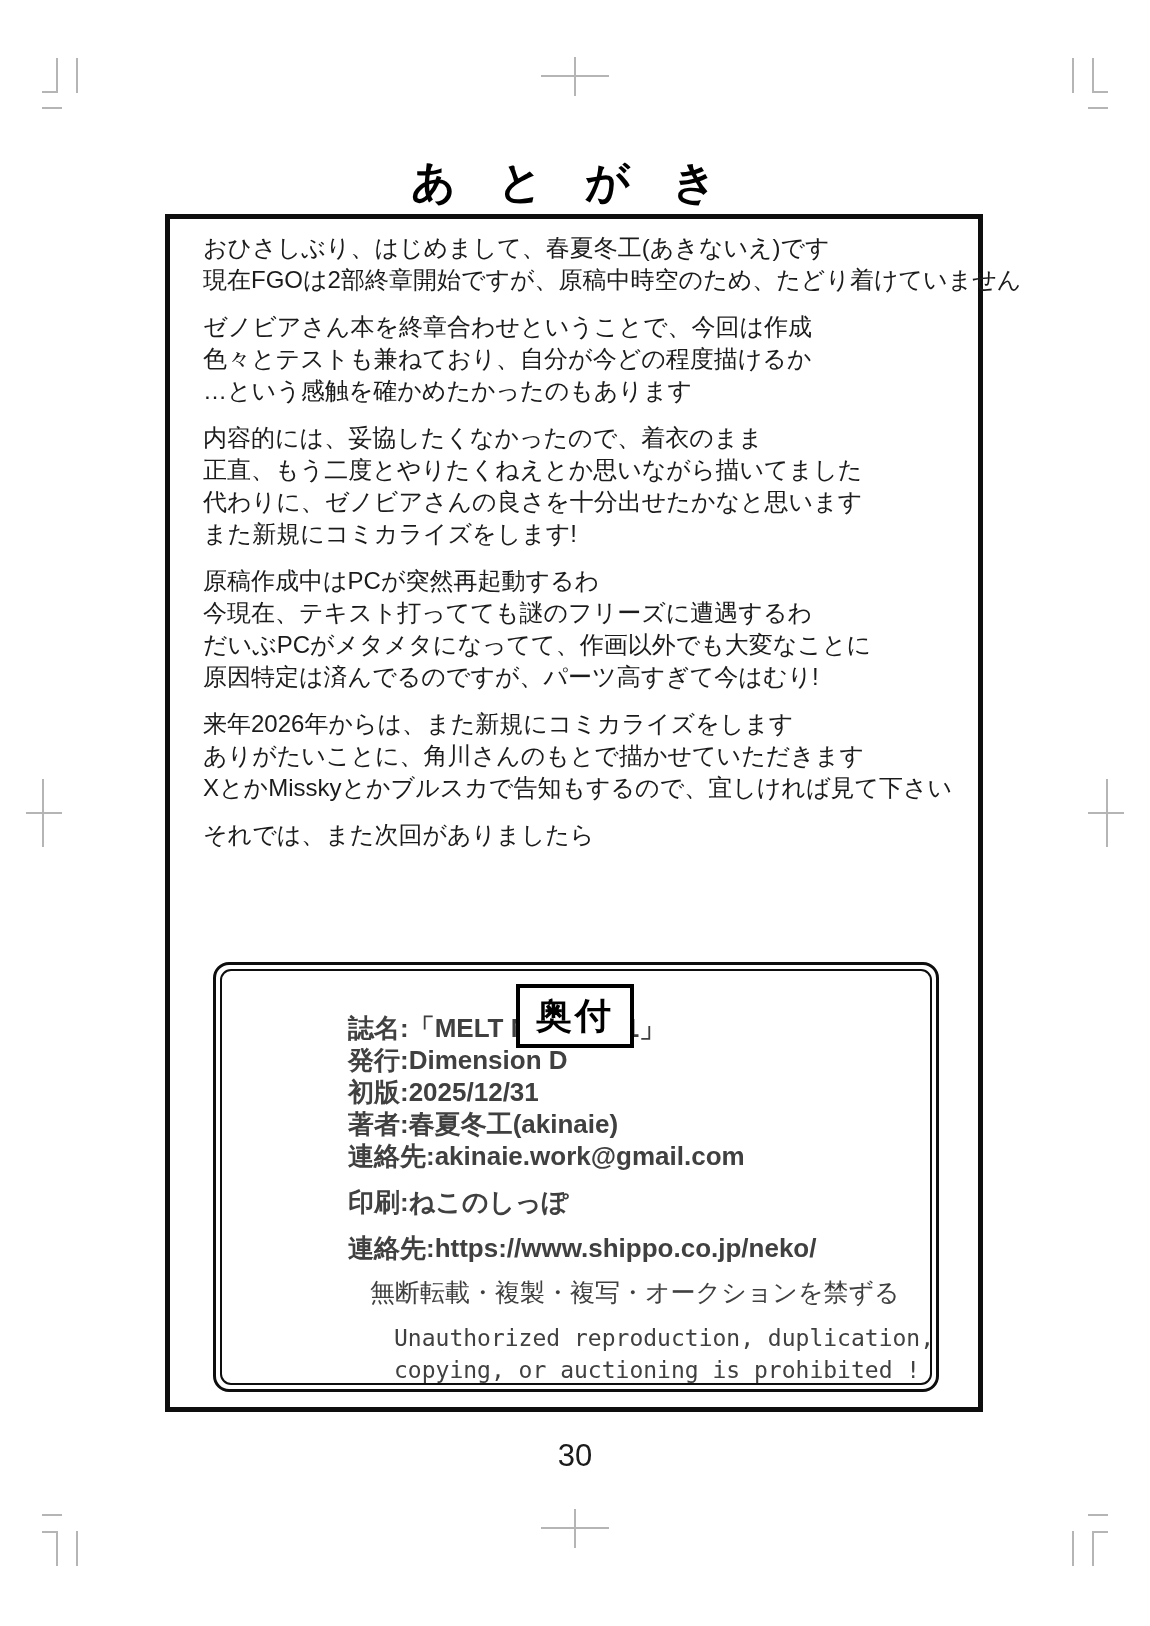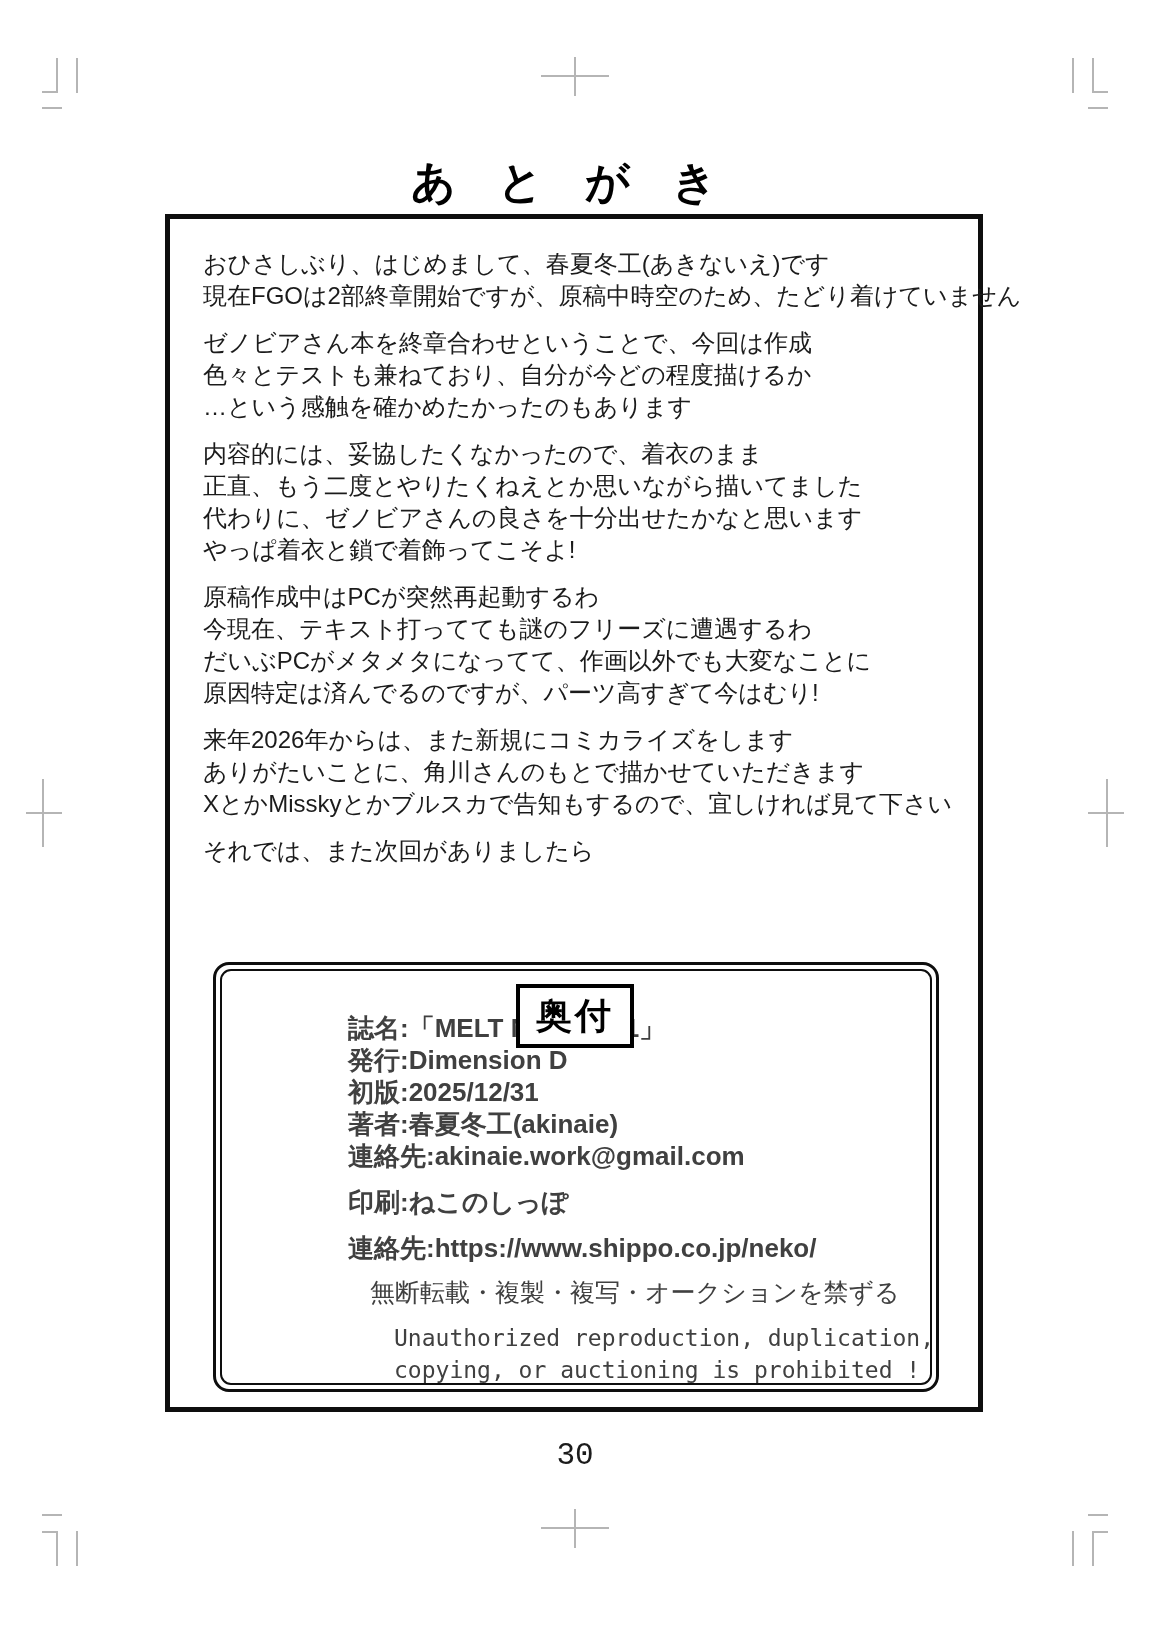--- a/index.html
+++ b/index.html
@@ -14,21 +14,21 @@
     text-align:center; font-size:44px; font-weight:bold; color:#000;
     letter-spacing:42px; padding-left:20px; box-sizing:border-box;
     line-height:56px;
   }
   
   .outer-box {
     position:absolute; left:165px; top:214px; width:818px; height:1198px;
     border:5px solid #0e0e0e; box-sizing:border-box; background:#fff;
   }
   .afterword-text {
-    position:absolute; left:203px; top:248px; width:770px; z-index:2;
+    position:absolute; left:203px; top:232px; width:770px; z-index:2;
     font-size:24px; line-height:32px; color:#1b1b1b;
   }
   .afterword-text .para { margin:0 0 15px 0; }
   .afterword-text .line { white-space:nowrap; }
   
   .okuzuke-label {
     position:absolute; left:516px; top:984px; width:118px; height:64px;
     background:#ffffff; border:4px solid #000; box-sizing:border-box; z-index:4;
     display:flex; align-items:center; justify-content:center;
     font-size:36px; font-weight:bold; letter-spacing:3px; color:#000;
@@ -54,21 +54,21 @@
   }
   .notice-en {
     margin-top:14px; padding-left:22px; font-weight:normal;
     font-family:"DejaVu Sans Mono","Liberation Mono",monospace;
     font-size:23px; line-height:32px;
   }
   .notice-en .cline { white-space:nowrap;margin-left:24px; }
   
   .page-number {
     position:absolute; top:1438px; left:0; width:100%;
-    text-align:center; font-size:31px; color:#1b1b1b;font-family:Liberation Mono, monospace;
+    text-align:center; font-size:31px; color:#1b1b1b;
   }
   
   .mark { position:absolute; background:#b5b5b5; }
 </style>
 </head>
 <body>
 
 <div class="page">
 
   <div class="title">あとがき</div>
@@ -82,21 +82,21 @@
     </div>
     <div class="para">
       <div class="line">ゼノビアさん本を終章合わせということで、今回は作成</div>
       <div class="line">色々とテストも兼ねており、自分が今どの程度描けるか</div>
       <div class="line">…という感触を確かめたかったのもあります</div>
     </div>
     <div class="para">
       <div class="line">内容的には、妥協したくなかったので、着衣のまま</div>
       <div class="line">正直、もう二度とやりたくねえとか思いながら描いてました</div>
       <div class="line">代わりに、ゼノビアさんの良さを十分出せたかなと思います</div>
-      <div class="line">やっぱ着衣と鎖で着飾ってこそよ!</div>
+      <div class="line">また新規にコミカライズをします!</div>
     </div>
     <div class="para">
       <div class="line">原稿作成中はPCが突然再起動するわ</div>
       <div class="line">今現在、テキスト打ってても謎のフリーズに遭遇するわ</div>
       <div class="line">だいぶPCがメタメタになってて、作画以外でも大変なことに</div>
       <div class="line">原因特定は済んでるのですが、パーツ高すぎて今はむり!</div>
     </div>
     <div class="para">
       <div class="line">来年2026年からは、また新規にコミカライズをします</div>
       <div class="line">ありがたいことに、角川さんのもとで描かせていただきます</div>

